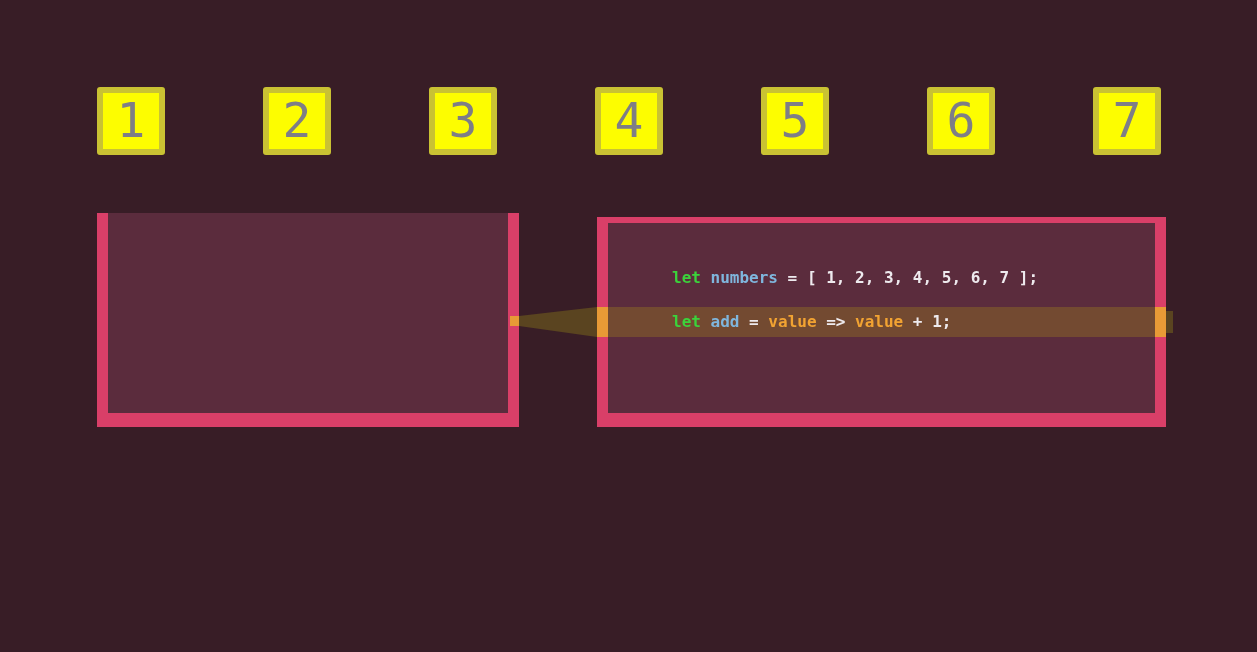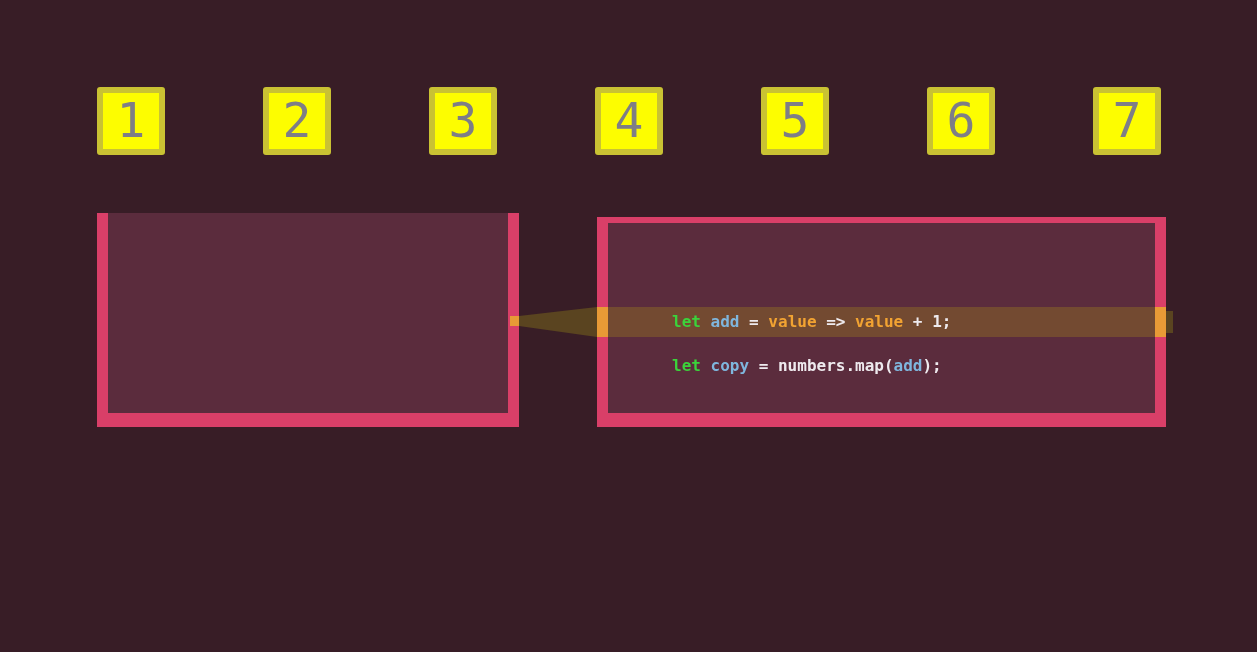--- a/index.html
+++ b/index.html
@@ -146,16 +146,16 @@
   <div class="right-box"></div>
 
   <div class="hl-band"></div>
   <div class="hl-edge left"></div>
   <div class="hl-edge right"></div>
   <div class="hl-spill"></div>
 
   <div class="beam"></div>
   <div class="beam-nub"></div>
 
+  <div class="code-line l0"><span style="color: rgb(59, 211, 59);">let</span><span style="color: rgb(238, 234, 238);"> </span><span style="color: rgb(127, 182, 221);">numbers</span><span style="color: rgb(238, 234, 238);"> = [ 1, 2, 3, 4, 5, 6, 7 ];</span></div>
   <div class="code-line l1"><span style="color: rgb(59, 211, 59);">let</span><span style="color: rgb(238, 234, 238);"> </span><span style="color: rgb(127, 182, 221);">add</span><span style="color: rgb(238, 234, 238);"> = </span><span style="color: rgb(242, 163, 50);">value</span><span style="color: rgb(238, 234, 238);"> =&gt; </span><span style="color: rgb(242, 163, 50);">value</span><span style="color: rgb(238, 234, 238);"> + 1;</span></div>
-  <div class="code-line l2"><span style="color: rgb(59, 211, 59);">let</span><span style="color: rgb(238, 234, 238);"> </span><span style="color: rgb(127, 182, 221);">copy</span><span style="color: rgb(238, 234, 238);"> = numbers.map(</span><span style="color: rgb(127, 182, 221);">add</span><span style="color: rgb(238, 234, 238);">);</span></div>
 
 </div>
 
 </body></html>

